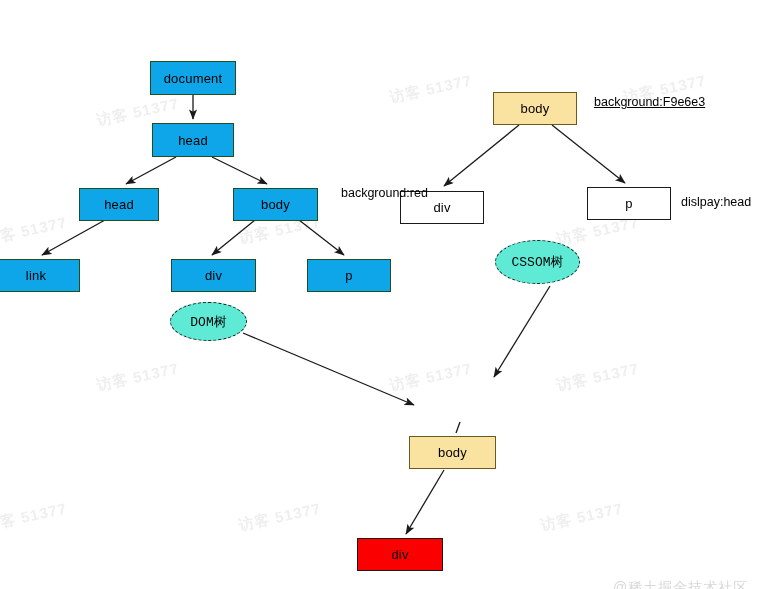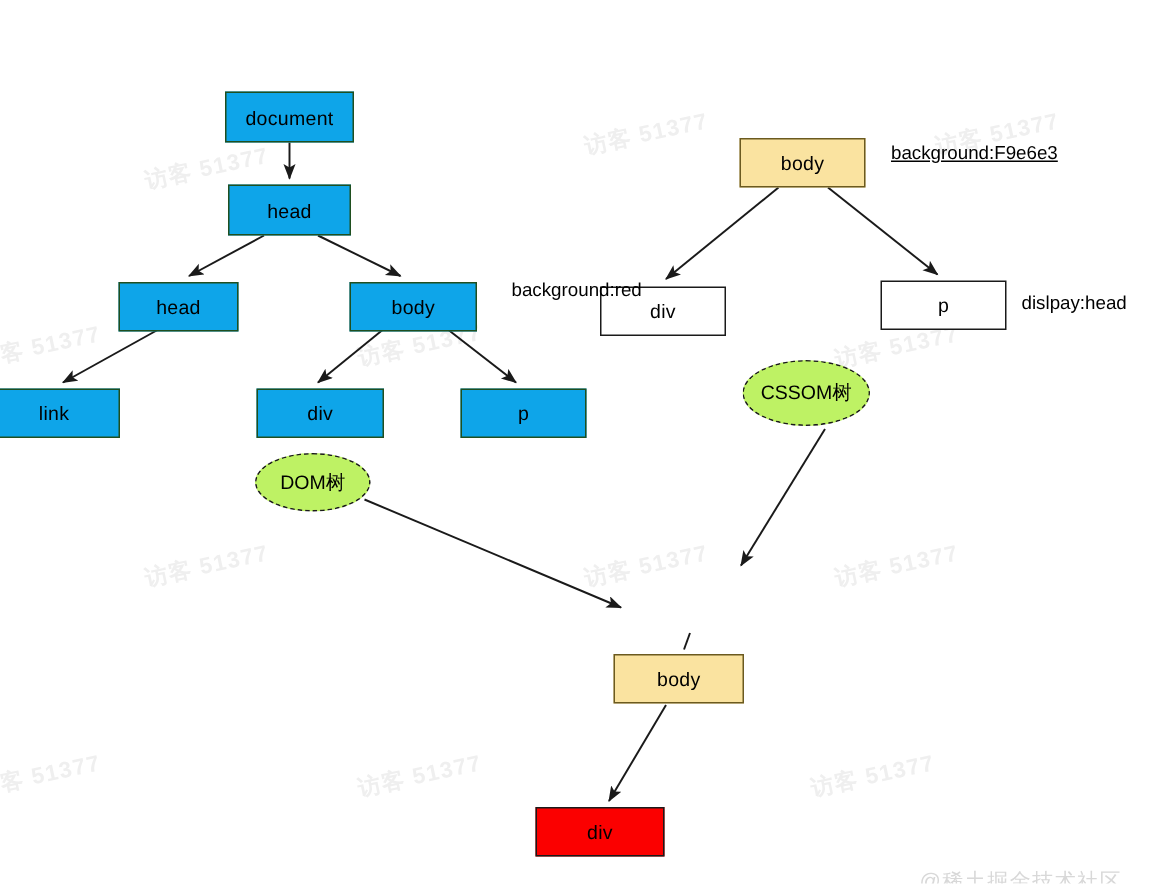--- a/index.html
+++ b/index.html
@@ -45,21 +45,22 @@
     align-items: center;
     justify-content: center;
     font-size: 13px;
     color: #000000;
     z-index: 3;
     white-space: nowrap;
   }
   .ellipse {
     border: 1.4px dashed #1a1a1a;
     border-radius: 50%;
-    background: #bef264;
+    background: #5eead4;
+    font-family: Liberation Mono, monospace;
   }
   .hexwrap { background: transparent; }
   .hexwrap .hexlabel {
     position: relative;
     z-index: 2;
     font-size: 13px;
   }
   .hexsvg {
     position: absolute;
     left: 0; top: 0;

